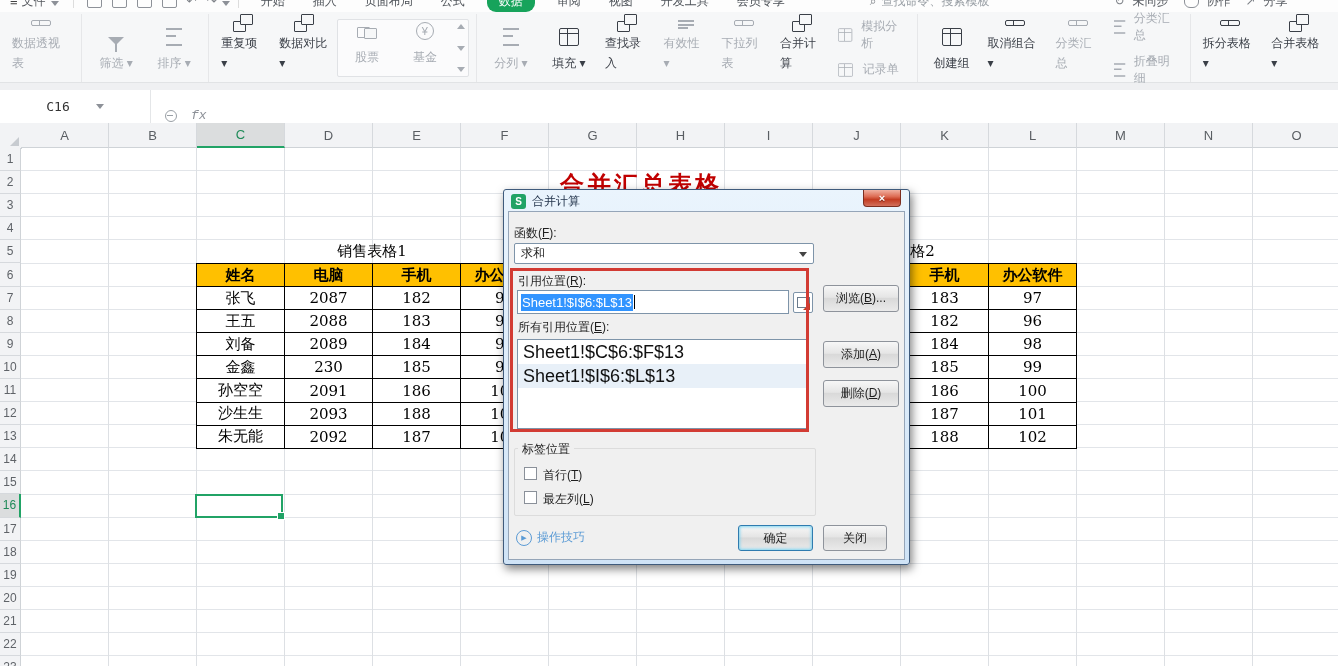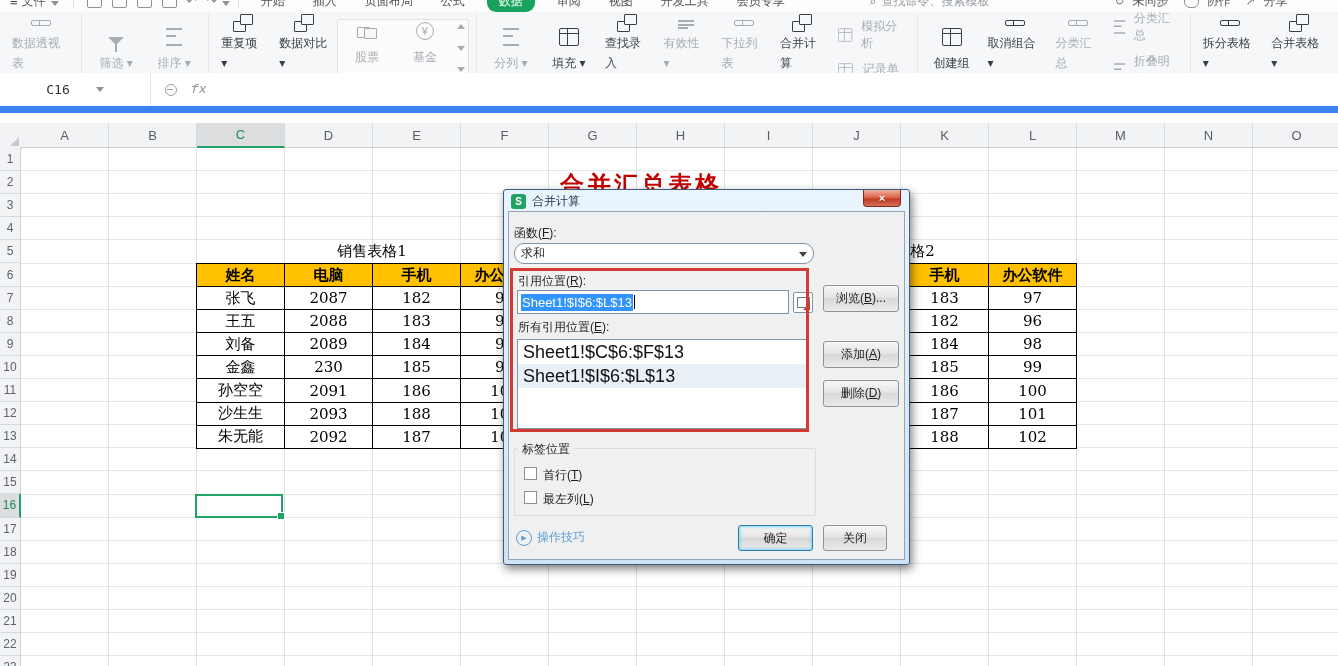--- a/index.html
+++ b/index.html
@@ -41,21 +41,21 @@
   .ic-bars{width:16px;height:14px;border-top:2px solid currentColor;border-bottom:2px solid currentColor}
   .ic-bars::before{content:"";position:absolute;left:0;top:5px;width:10px;border-top:2px solid currentColor}
   .ic-sm{transform:scale(.75);transform-origin:left center}
   .rglyph{font-size:15px;line-height:16px}
   .boxed{border:1px solid #e0e2e5;border-radius:2px;background:#fbfbfc;display:flex;align-items:stretch;margin:5px 2px}
   .spinner{display:flex;flex-direction:column;justify-content:space-between;padding:4px 3px;color:#b3b7bd}
   .tri-u{width:0;height:0;border-left:4px solid transparent;border-right:4px solid transparent;border-bottom:5px solid #a7acb3}
   .tri-d{width:0;height:0;border-left:4px solid transparent;border-right:4px solid transparent;border-top:5px solid #a7acb3}
   .ribbon-strip{position:absolute;left:0;top:83px;width:1338px;height:7px;background:#eff0f2;border-bottom:1px solid #d9dbdd}
   
-  .fbar{position:absolute;left:0;top:73px;width:1338px;height:33px;background:#fff;border-bottom:7px solid #3b82f6;display:flex;align-items:center}
+  .fbar{position:absolute;left:0;top:90px;width:1338px;height:33px;background:#fff;border-bottom:1px solid #3b82f6;display:flex;align-items:flex-end}
   .namebox{width:150px;height:100%;display:flex;align-items:center;justify-content:center;gap:26px;border-right:1px solid #e4e6e8;font-family:"DejaVu Sans Mono",monospace;font-size:13px;color:#333}
   .caret{width:0;height:0;border-left:4px solid transparent;border-right:4px solid transparent;border-top:5px solid #8d9198}
   .fbar-icons{display:flex;align-items:center;gap:14px;padding:0 14px;color:#9aa0a6}
   .mag{width:10px;height:10px;border:1.6px solid #9aa0a6;border-radius:50%;position:relative}
   .mag::before{content:"";position:absolute;left:1px;top:4px;width:6px;border-top:1.6px solid #9aa0a6}
   .fx{font-family:Liberation Mono, monospace;font-style:italic;font-size:13px;color:#8d9198}
   .finput{flex:1;height:100%;}
   
   .grid{position:absolute;left:0;top:123px;width:1338px;height:543px;background:#fff}
   .corner{position:absolute;left:0;top:0;width:21px;height:25px;background:#f2f3f5;border-right:1px solid #cfd3d7;border-bottom:1px solid #cfd3d7}
@@ -78,21 +78,21 @@
   .selcell{position:absolute;left:195px;top:493.5px;width:88px;height:24px;border:2px solid #21a366;box-sizing:border-box}
   .fillhandle{position:absolute;right:-4px;bottom:-4px;width:6px;height:6px;background:#21a366;border:1px solid #fff}
   
   .dialog{position:absolute;left:503px;top:189px;width:407px;height:376px;box-sizing:border-box;border:1px solid #3f5b7c;border-radius:3px;background:linear-gradient(#eaf4fd,#cfe3f6);box-shadow:2px 4px 10px rgba(0,0,0,.5);padding:21px 4px 4px}
   .dlg-titlebar{position:absolute;left:7px;top:3px;display:flex;align-items:center;gap:6px;font-size:12px;color:#1e2f47}
   .wps-logo{width:15px;height:15px;background:#21a366;border-radius:3px;color:#fff;font-weight:bold;font-size:10px;display:flex;align-items:center;justify-content:center}
   .dlg-close{position:absolute;top:0;right:8px;width:38px;height:17px;box-sizing:border-box;border:1px solid #7c2e20;border-top:none;border-radius:0 0 4px 4px;background:linear-gradient(#f0b0a0,#de6e56 40%,#c33c22 60%,#d2705c);color:#fff;font-size:11px;font-weight:bold;display:flex;align-items:center;justify-content:center;text-shadow:0 1px 1px rgba(0,0,0,.4)}
   .dlg-content{position:relative;width:100%;height:100%;box-sizing:border-box;background:#f0f0f0;border:1px solid #95a5b8;font-size:12px;color:#1f1f1f}
   .dlg-label{position:absolute;white-space:nowrap}
   .u{text-decoration:underline}
-  .combo{position:absolute;left:5px;top:31px;width:300px;height:21px;box-sizing:border-box;background:#fff;border:1px solid #7e94a9;border-radius:10px;display:flex;align-items:center;padding-left:6px}
+  .combo{position:absolute;left:5px;top:31px;width:300px;height:21px;box-sizing:border-box;background:#fff;border:1px solid #7e94a9;border-radius:2px;display:flex;align-items:center;padding-left:6px}
   .combo .caret{position:absolute;right:6px;top:8px;border-top-color:#444}
   .annot{position:absolute;left:1px;top:56px;width:299px;height:164px;border:3px solid #d23b33;box-sizing:border-box;z-index:30;pointer-events:none}
   .refinput{position:absolute;left:8px;top:78px;width:272px;height:24px;box-sizing:border-box;background:#fff;border:1px solid #7e94a9;display:flex;align-items:center;padding-left:3px;font-size:13px}
   .selblue{background:#3194ff;color:#fff;padding:1px 1px}
   .caretline{width:1px;height:14px;background:#000;margin-left:1px}
   .rangepick{position:absolute;left:284px;top:80px;width:20px;height:21px;box-sizing:border-box;background:#fff;border:1px solid #7e94a9;border-radius:2px}
   .rangepick::before{content:"";position:absolute;left:3px;top:4px;width:11px;height:9px;border:1.4px solid #6b7b8c}
   .rangepick::after{content:"";position:absolute;right:2px;bottom:2px;border-right:7px solid #c33c22;border-top:7px solid transparent}
   .listbox{position:absolute;left:8px;top:127px;width:290px;height:90px;box-sizing:border-box;background:#fff;border:1px solid #7e94a9}
   .litem{height:24px;display:flex;align-items:center;padding-left:5px;font-size:18px;color:#111}

